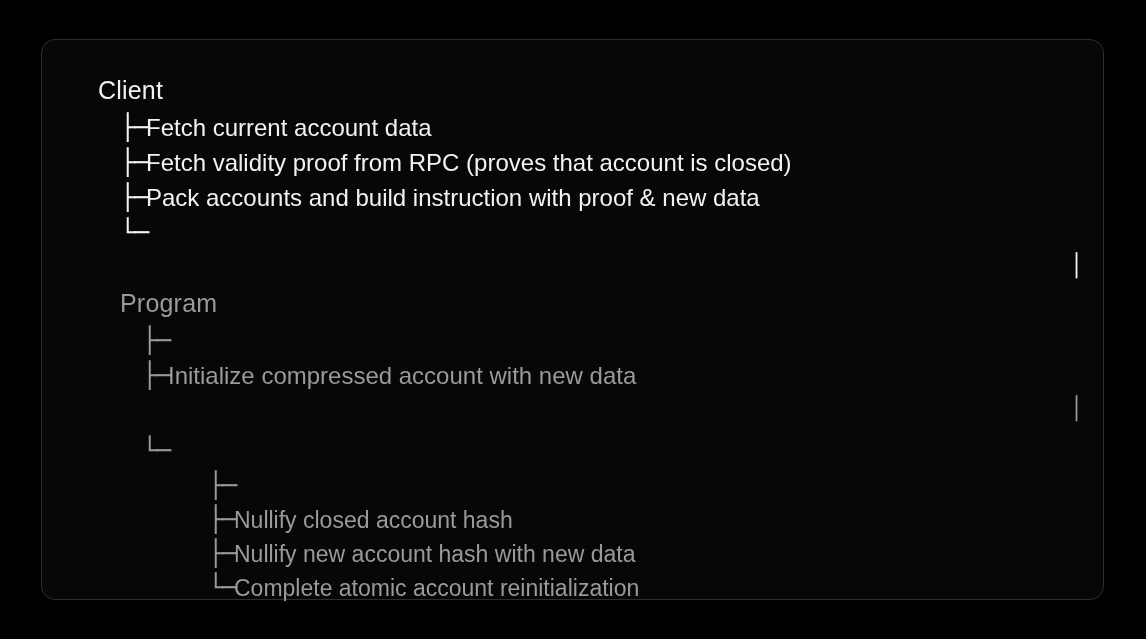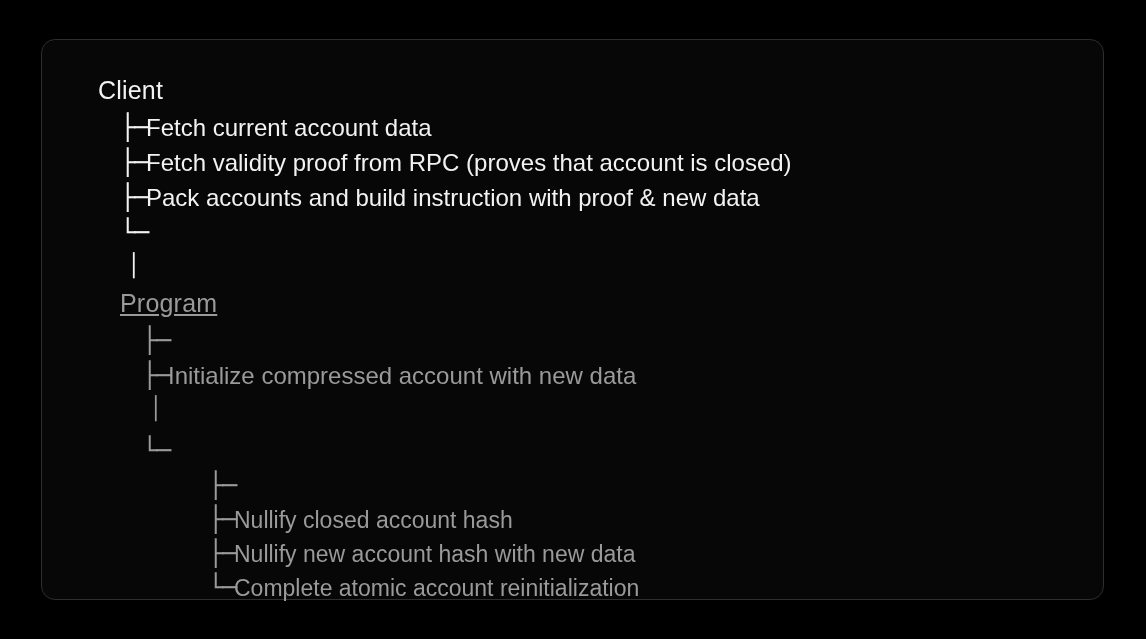--- a/index.html
+++ b/index.html
@@ -22,20 +22,21 @@
   .panel {
     position: absolute;
     left: 41px;
     top: 39px;
     width: 1063px;
     height: 561px;
     box-sizing: border-box;
     border: 1px solid #2e2e2e;
     border-radius: 14px;
     background: #070707;
+    text-align: right;
   }
   .tree {
     position: absolute;
     left: 56px;
     top: 38px;
     right: 20px;
     bottom: 10px;
   }
   .node {
     position: relative;
@@ -57,21 +58,21 @@
   }
 
   
   .root {
     font-size: 25px;
     letter-spacing: 0.2px;
     margin: 0;
     padding: 0;
   }
   .root.client { color: #f2f2f2; margin-left: 0px; margin-bottom: 12px; }
-  .root.program { color: #9a9a9a; margin-left: 22px; margin-bottom: 12px; text-decoration: underline; }
+  .root.program { color: #9a9a9a; margin-left: 22px; margin-bottom: 12px; }
 
   .lvl1 {
     font-size: 24px;
     margin-left: 22px;
     margin-bottom: 10px;
   }
   .lvl1.light { color: #f2f2f2; }
   .lvl1.dim { color: #9a9a9a; margin-left: 44px; }
 
   .lvl2 {

